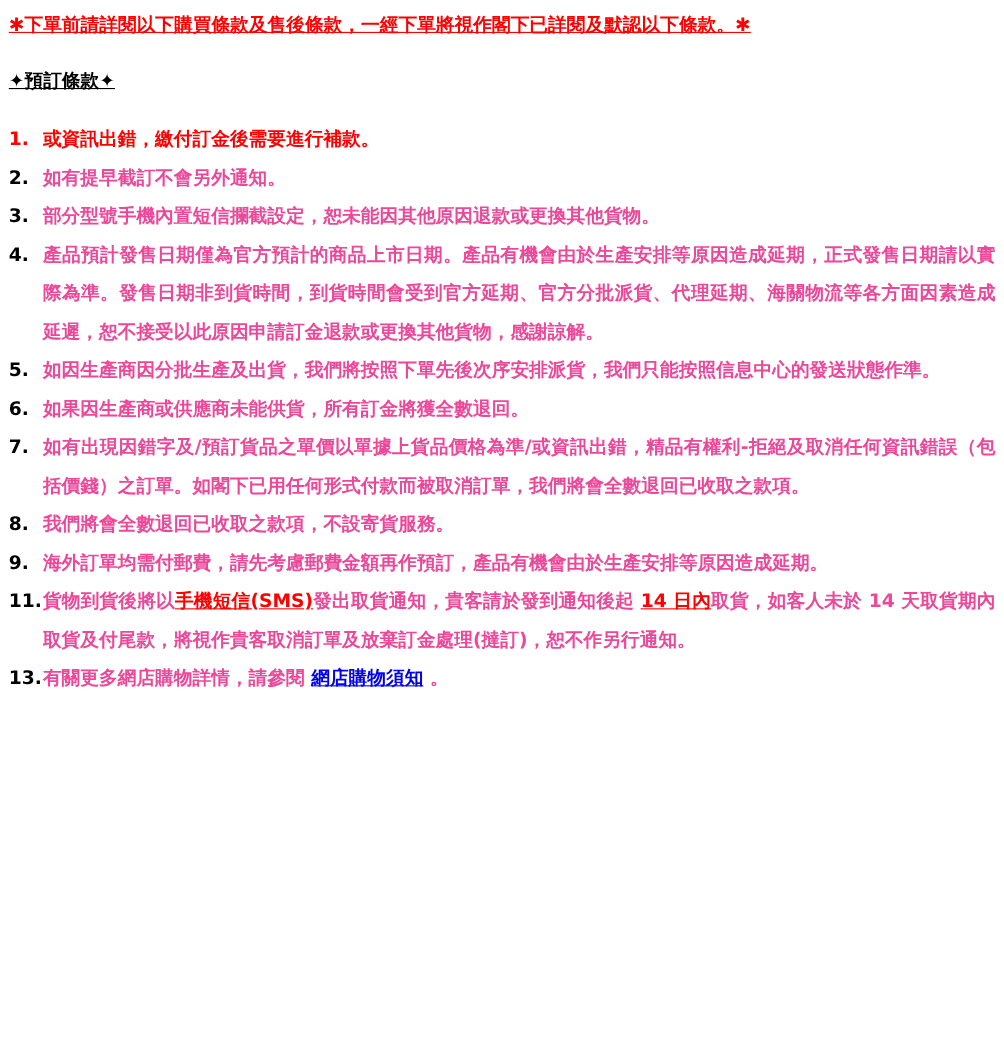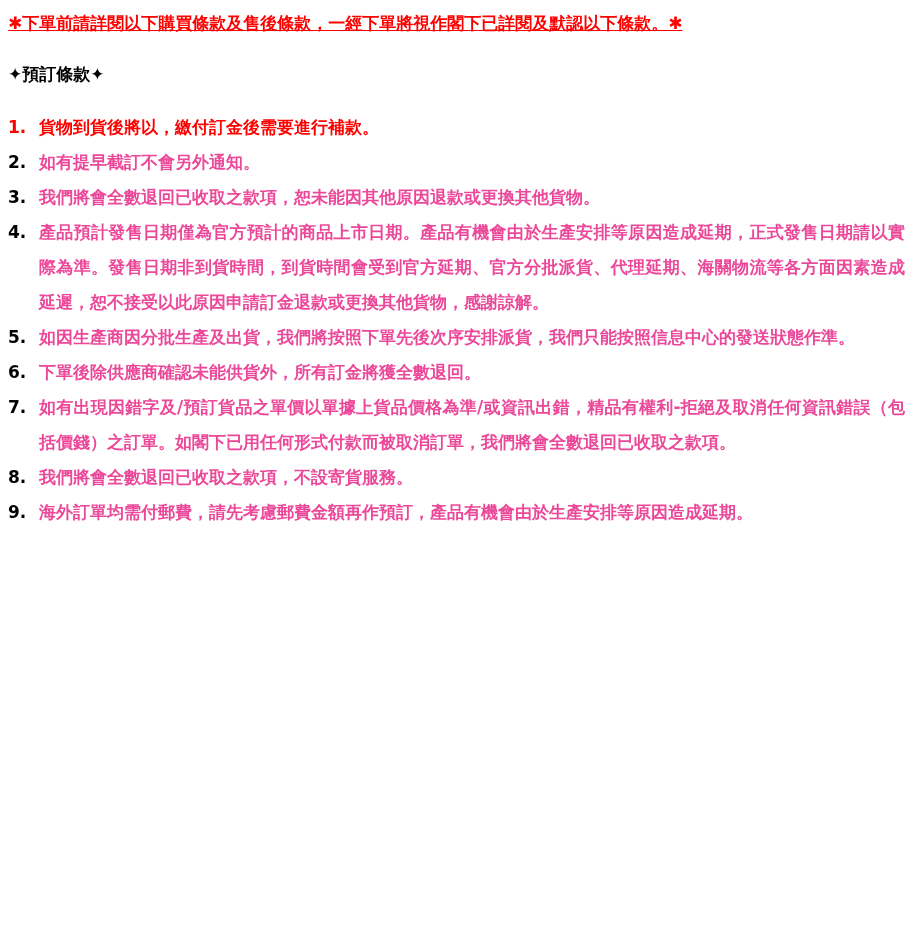--- a/index.html
+++ b/index.html
@@ -17,20 +17,21 @@
     color: #000000;
   }
   .title {
     color: #ff0000;
     text-decoration: underline;
     line-height: 26px;
     margin-bottom: 26px;
   }
   .section-header {
     color: #000000;
+    text-decoration: underline;
     line-height: 24px;
     margin-bottom: 24px;
   }
   .terms-list {
     margin: 0;
     padding: 0;
     list-style: none;
   }
   .term-item {
     display: flex;
@@ -53,48 +54,56 @@
 </style>
 </head>
 <body>
 
 <div class="page">
   <div class="title">✱下單前請詳閱以下購買條款及售後條款，一經下單將視作閣下已詳閱及默認以下條款。✱</div>
   <div class="section-header">✦預訂條款✦</div>
   <div class="terms-list" id="terms-list">
       <div class="term-item">
         <span class="term-num red">1.</span>
-        <span class="term-text"><span class="red">貨物到貨後將以，繳付訂金後需要進行補款。</span></span>
+        <span class="term-text"><span class="red">或資訊出錯，繳付訂金後需要進行補款。</span></span>
       </div>
       <div class="term-item">
         <span class="term-num">2.</span>
         <span class="term-text"><span class="n">如有提早截訂不會另外通知。</span></span>
       </div>
       <div class="term-item">
         <span class="term-num">3.</span>
-        <span class="term-text"><span class="n">我們將會全數退回已收取之款項，恕未能因其他原因退款或更換其他貨物。</span></span>
+        <span class="term-text"><span class="n">部分型號手機內置短信攔截設定，恕未能因其他原因退款或更換其他貨物。</span></span>
       </div>
       <div class="term-item">
         <span class="term-num">4.</span>
         <span class="term-text"><span class="n">產品預計發售日期僅為官方預計的商品上市日期。產品有機會由於生產安排等原因造成延期，正式發售日期請以實際為準。發售日期非到貨時間，到貨時間會受到官方延期、官方分批派貨、代理延期、海關物流等各方面因素造成延遲，恕不接受以此原因申請訂金退款或更換其他貨物，感謝諒解。</span></span>
       </div>
       <div class="term-item">
         <span class="term-num">5.</span>
         <span class="term-text"><span class="n">如因生產商因分批生產及出貨，我們將按照下單先後次序安排派貨，我們只能按照信息中心的發送狀態作準。</span></span>
       </div>
       <div class="term-item">
         <span class="term-num">6.</span>
-        <span class="term-text"><span class="n">下單後除供應商確認未能供貨外，所有訂金將獲全數退回。</span></span>
+        <span class="term-text"><span class="n">如果因生產商或供應商未能供貨，所有訂金將獲全數退回。</span></span>
       </div>
       <div class="term-item">
         <span class="term-num">7.</span>
         <span class="term-text"><span class="n">如有出現因錯字及/預訂貨品之單價以單據上貨品價格為準/或資訊出錯，精品有權利-拒絕及取消任何資訊錯誤（包括價錢）之訂單。如閣下已用任何形式付款而被取消訂單，我們將會全數退回已收取之款項。</span></span>
       </div>
       <div class="term-item">
         <span class="term-num">8.</span>
         <span class="term-text"><span class="n">我們將會全數退回已收取之款項，不設寄貨服務。</span></span>
       </div>
       <div class="term-item">
         <span class="term-num">9.</span>
         <span class="term-text"><span class="n">海外訂單均需付郵費，請先考慮郵費金額再作預訂，產品有機會由於生產安排等原因造成延期。</span></span>
       </div>
+      <div class="term-item">
+        <span class="term-num">11.</span>
+        <span class="term-text"><span class="n">貨物到貨後將以</span><span class="ru">手機短信(SMS)</span><span class="n">發出取貨通知，貴客請於發到通知後起 </span><span class="ru">14 日內</span><span class="n">取貨，如客人未於 14 天取貨期內取貨及付尾款，將視作貴客取消訂單及放棄訂金處理(撻訂)，恕不作另行通知。</span></span>
+      </div>
+      <div class="term-item">
+        <span class="term-num">13.</span>
+        <span class="term-text"><span class="n">有關更多網店購物詳情，請參閱 </span><span class="link">網店購物須知</span><span class="n"> 。</span></span>
+      </div>
     </div>
 </div>
 
 </body></html>

